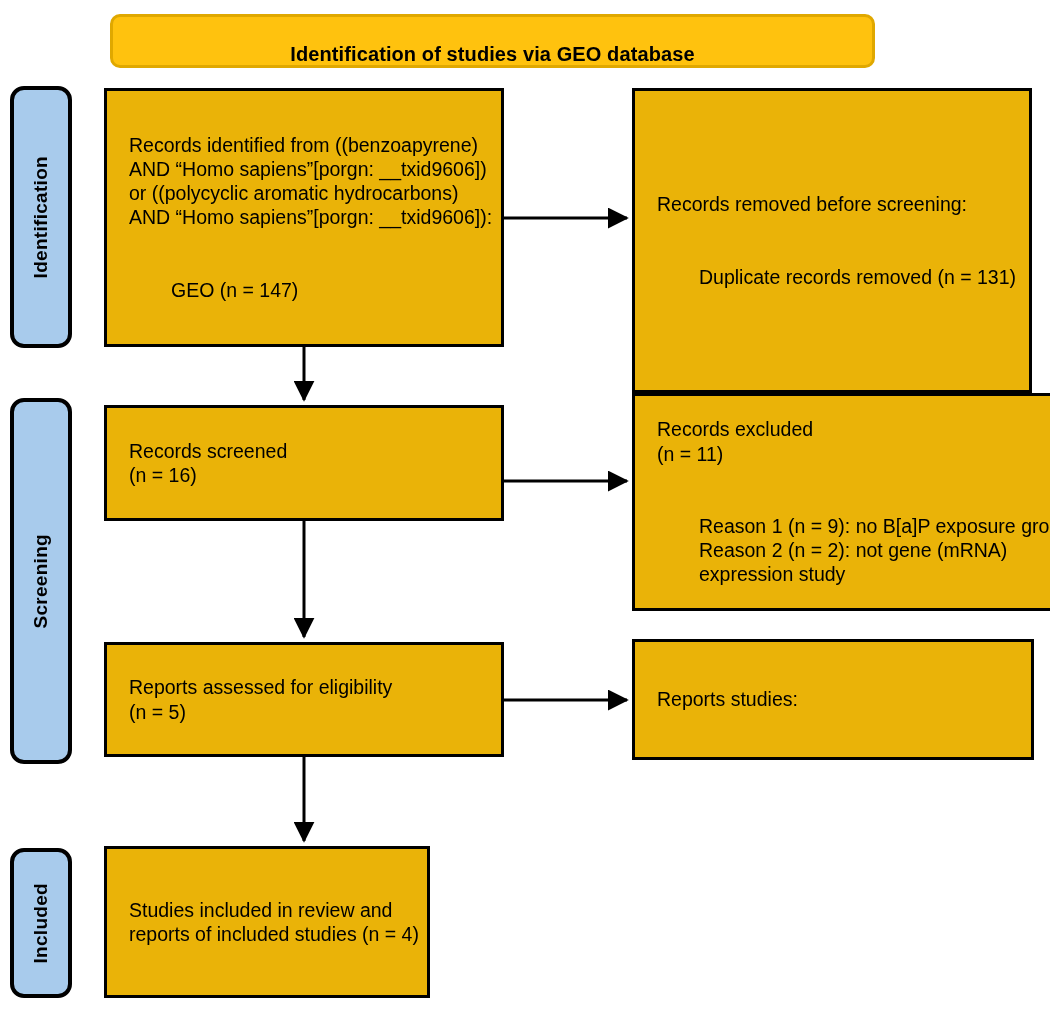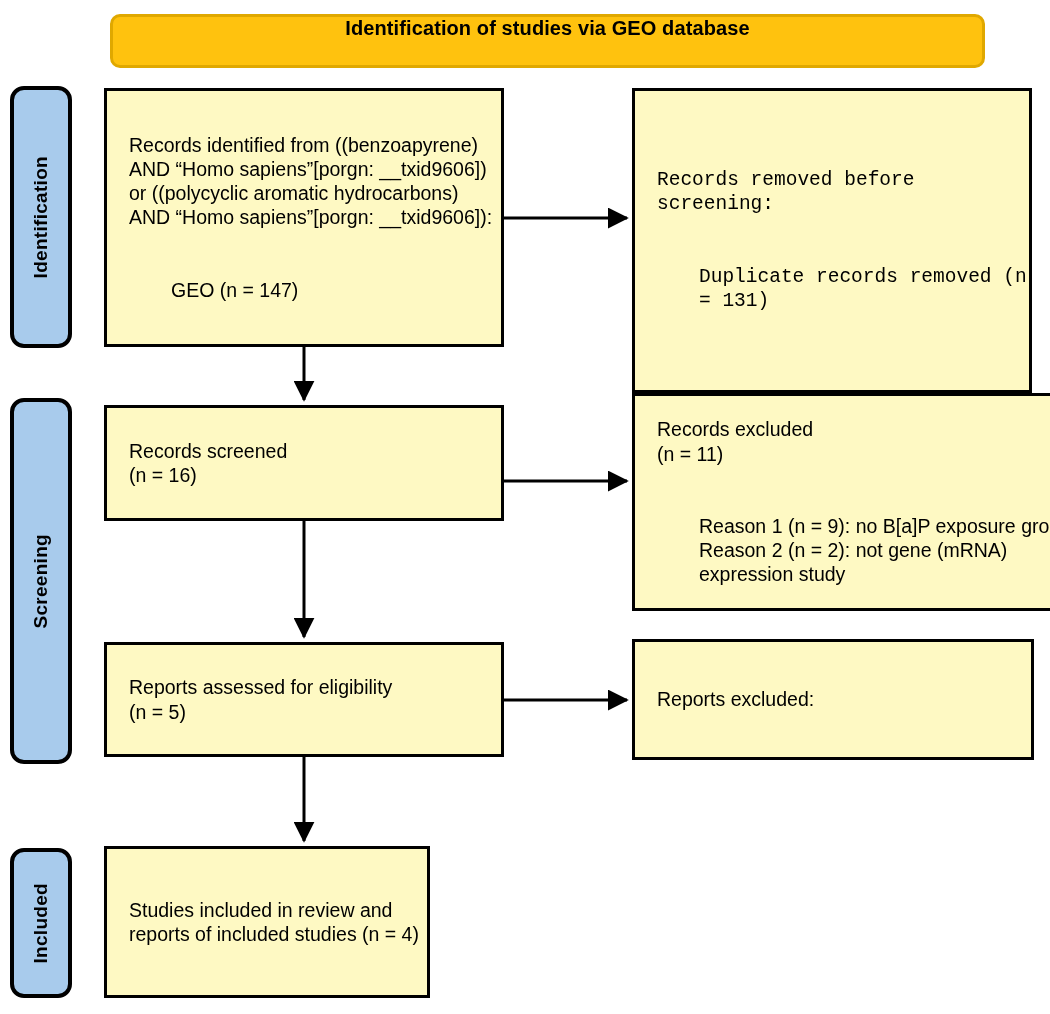--- a/index.html
+++ b/index.html
@@ -17,28 +17,28 @@
     height: 1014px;
     background: #ffffff;
     overflow: hidden;
   }
 
   
   .header-banner {
     position: absolute;
     left: 110px;
     top: 14px;
-    width: 875px;
+    width: 765px;
     height: 54px;
     background: #FFC20E;
     border: 3px solid #E0A800;
     border-radius: 10px;
     box-sizing: border-box;
     display: flex;
-    align-items: flex-start;
+    align-items: flex-end;
     justify-content: center;
   }
   .header-banner .header-title {
     font-size: 20px;
     font-weight: bold;
     color: #000000;
     letter-spacing: 0.1px;
     text-align: center;
     line-height: 1.1;
   }
@@ -63,37 +63,37 @@
     white-space: nowrap;
     letter-spacing: 0.3px;
   }
   #stage-identification { left: 10px;  top: 86px;  width: 62px;  height: 262px; }
   #stage-screening     { left: 10px;  top: 398px; width: 62px;  height: 366px; }
   #stage-included      { left: 10px;  top: 848px; width: 62px;  height: 150px; }
 
   
   .flow-box {
     position: absolute;
-    background: #fef9c3;
+    background: #eab308;
     border: 3px solid #000000;
     box-sizing: border-box;
     display: flex;
     flex-direction: column;
     justify-content: center;
   }
   .flow-box .box-text {
     font-size: 19.5px;
     color: #000000;
     line-height: 1.24;
     padding: 0 0 0 22px;
     white-space: pre-wrap;
   }
 
   #box-identified      { left: 104px; top: 88px;  width: 400px; height: 259px; }
-  #box-removed         { left: 632px; top: 88px;  width: 400px; height: 305px; font-family: Liberation Mono, monospace; }
+  #box-removed         { left: 632px; top: 88px;  width: 400px; height: 305px; }
   #box-screened        { left: 104px; top: 405px; width: 400px; height: 116px; }
   #box-excluded        { left: 632px; top: 393px; width: 449px; height: 218px; }
   #box-eligibility     { left: 104px; top: 642px; width: 400px; height: 115px; }
   #box-reports-excl    { left: 632px; top: 639px; width: 402px; height: 121px; }
   #box-included        { left: 104px; top: 846px; width: 326px; height: 152px; }
 
   
   .sub-line {
     display: block;
     padding-left: 42px;
@@ -184,21 +184,21 @@
 
   <div class="flow-box" id="box-eligibility">
     <div class="box-text">
       <span class="main-line">Reports assessed for eligibility
 (n = 5)</span>
     </div>
   </div>
 
   <div class="flow-box" id="box-reports-excl">
     <div class="box-text">
-      <span class="main-line">Reports excluded:</span>
+      <span class="main-line">Reports studies:</span>
     </div>
   </div>
 
   <div class="flow-box" id="box-included">
     <div class="box-text">
       <span class="main-line">Studies included in review and reports of included studies (n = 4)</span>
     </div>
   </div>
 
 </div>

